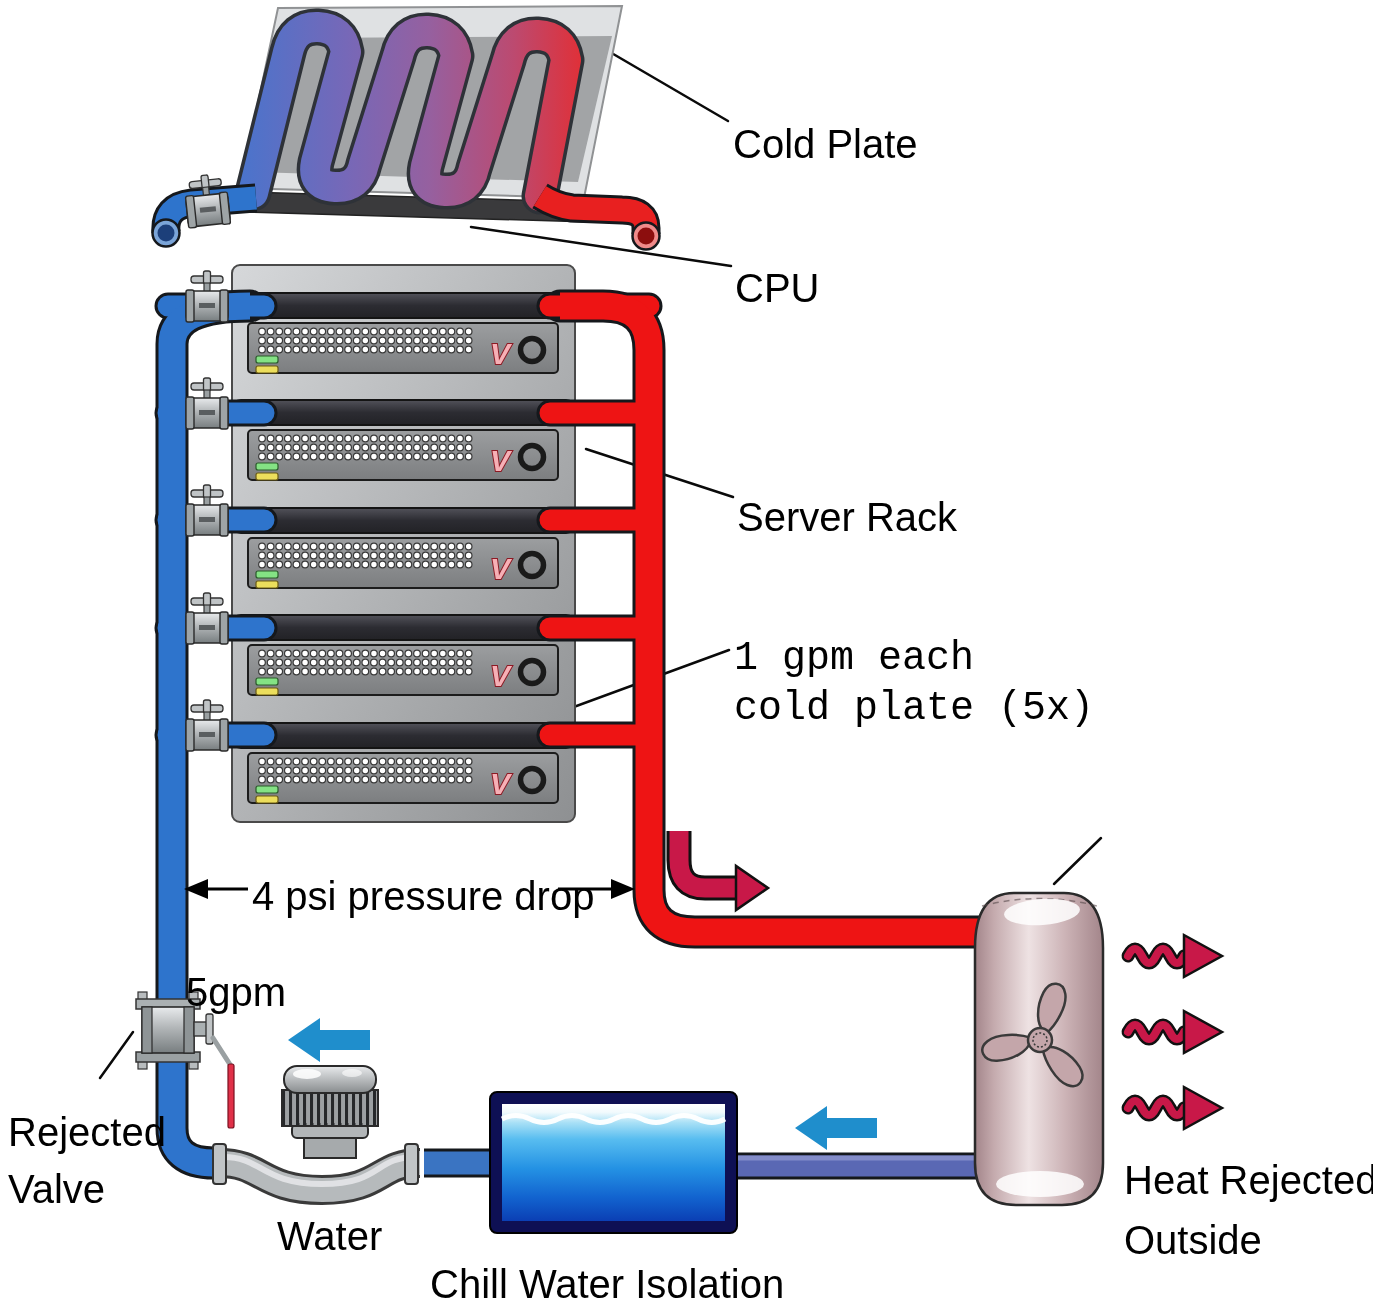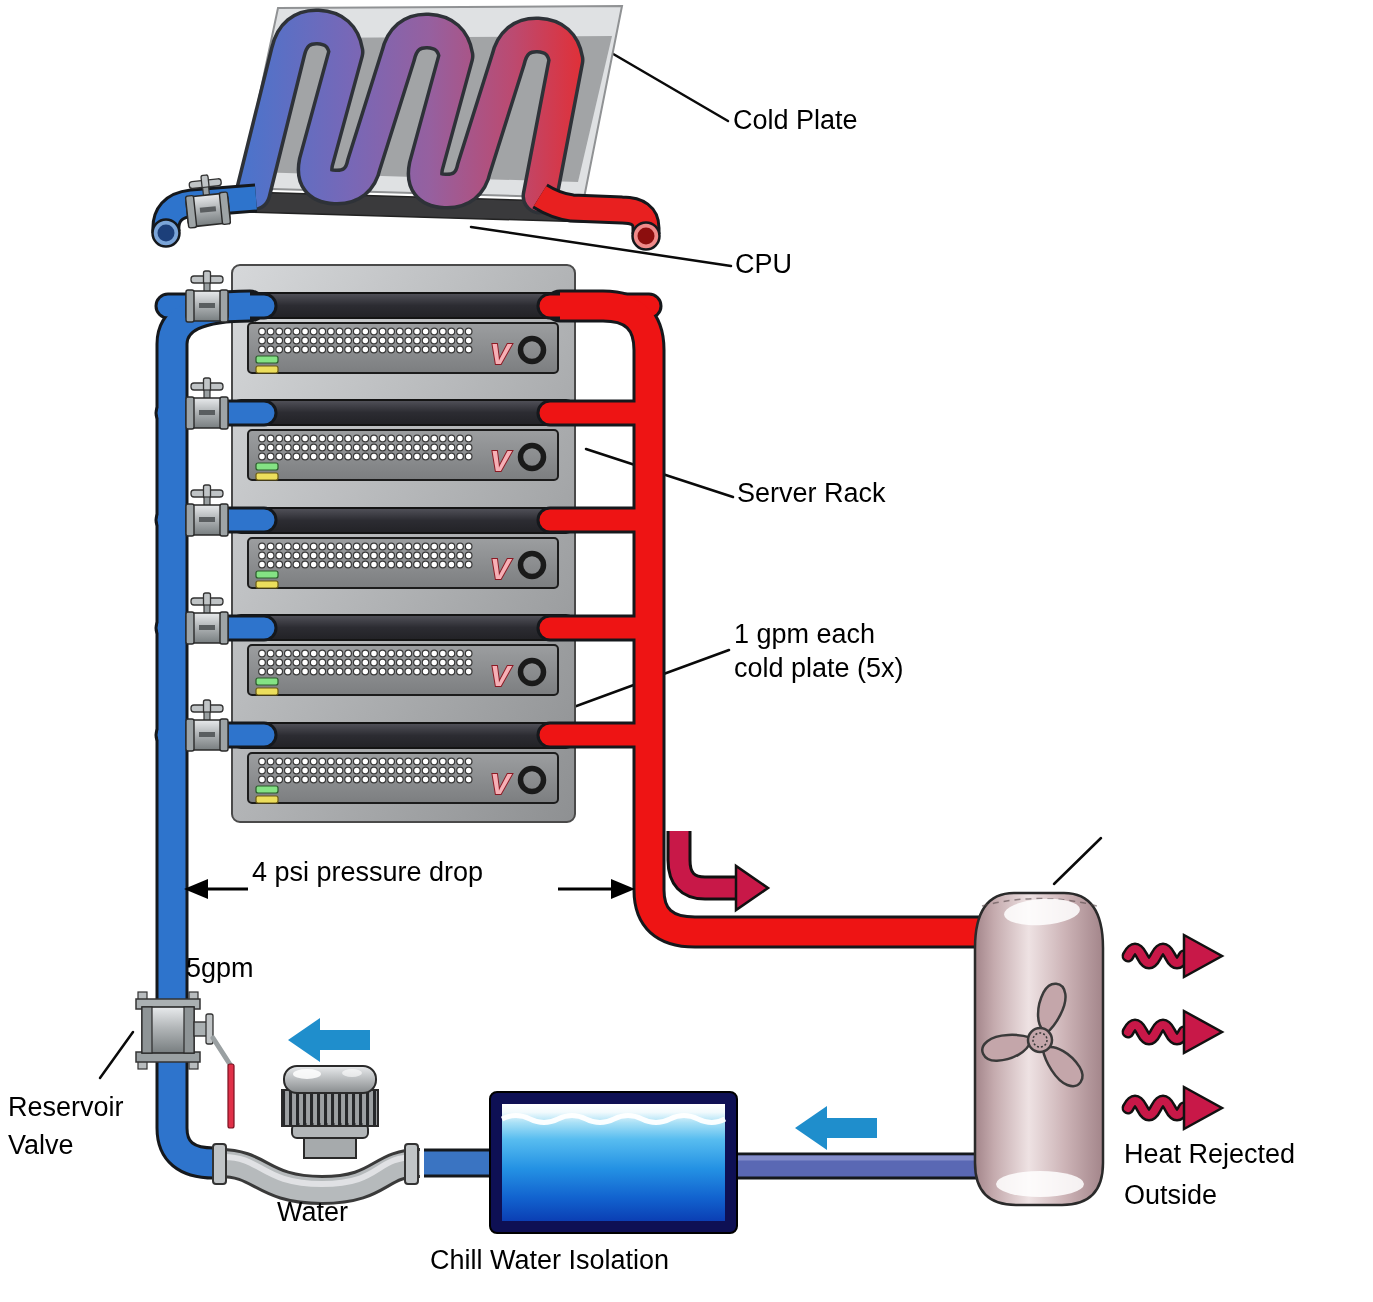--- a/index.html
+++ b/index.html
@@ -1,19 +1,19 @@
 <!DOCTYPE html>
 <html><head>
 <meta charset="utf-8">
 <style>
   html,body{margin:0;padding:0;background:#fff;}
   .canvas{position:relative;width:1373px;height:1302px;background:#fff;overflow:hidden;
           font-family:"Liberation Sans",sans-serif;}
   .canvas svg{position:absolute;left:0;top:0;}
-  .label{position:absolute;font-size:27px;color:#000;white-space:nowrap;line-height:1.2;}
+  .label{position:absolute;font-size:40px;color:#000;white-space:nowrap;line-height:1.2;margin-top:16px;}
   .lh125{line-height:1.25;}
   .lh142{line-height:1.42;}
   .lh150{line-height:1.50;}
   .label span{display:block;}
   .vlogo{font:italic bold 30px "Liberation Sans",sans-serif;fill:#f6b0b6;stroke:#8b1a24;
          stroke-width:2;paint-order:stroke;}
   .pipe-o{fill:none;stroke:#15181c;stroke-linecap:round;}
   .leader{stroke:#0a0a0a;stroke-width:2.5;stroke-linecap:round;}
   .ha-o{stroke:#111;stroke-width:13;fill:none;stroke-linecap:round;}
   .ha-c{stroke:#c81848;stroke-width:8;fill:none;stroke-linecap:round;}
@@ -254,28 +254,28 @@
     <line x1="206" y1="889" x2="248" y2="889" stroke="#000" stroke-width="3"></line>
     <line x1="558" y1="889" x2="612" y2="889" stroke="#000" stroke-width="3"></line>
     <polygon points="184,889 208,879 208,899" fill="#000"></polygon>
     <polygon points="635,889 611,879 611,899" fill="#000"></polygon>
   </g>
 </svg>
 
 <div class="label" style="left:733px;top:104px;">Cold Plate</div>
 <div class="label" style="left:735px;top:248px;">CPU</div>
 <div class="label" style="left:737px;top:477px;">Server Rack</div>
-<div class="label lh125" style="left:734px;top:618px;">
+<div class="label lh125" style="left:734px;top:618px;font-family:Liberation Mono, monospace;">
   <span>1 gpm each</span>
   <span>cold plate (5x)</span>
 </div>
 <div class="label" style="left:252px;top:856px;">4 psi pressure drop</div>
 <div class="label" style="left:186px;top:952px;">5gpm</div>
 <div class="label lh142" style="left:8px;top:1088px;">
-  <span>Reservoir</span>
+  <span>Rejected</span>
   <span>Valve</span>
 </div>
 <div class="label" style="left:277px;top:1196px;">Water</div>
 <div class="label" style="left:430px;top:1244px;">Chill Water Isolation</div>
 <div class="label lh150" style="left:1124px;top:1134px;">
   <span>Heat Rejected</span>
   <span>Outside</span>
 </div>
 
 </div>

